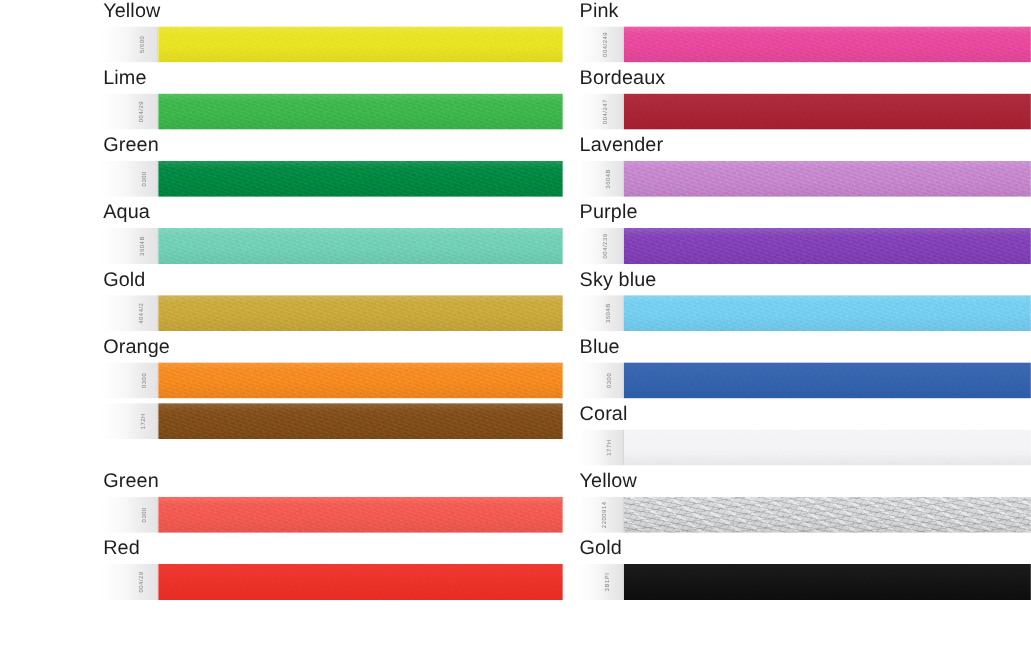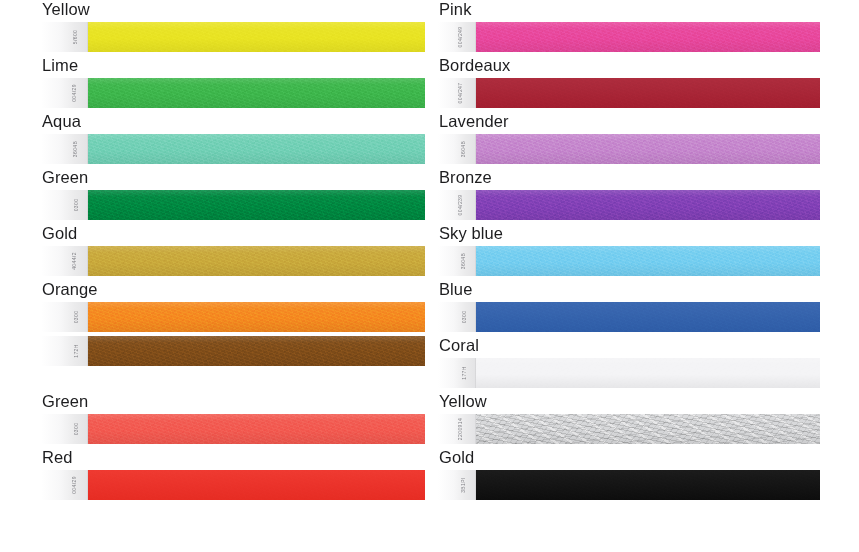--- a/index.html
+++ b/index.html
@@ -20,20 +20,21 @@
     position:absolute;
     top:0;
     width:400px;
   }
   .column.left{ left:41px; }
   .column.right{ left:438px; }
 
   .swatch-row{
     position:relative;
     height:56px;
+    margin-left:44px;
   }
   .color-name{
     font-size:16.5px;
     line-height:19px;
     color:#1d1d1f;
     letter-spacing:0.1px;
     height:22px;
     padding-left:1px;
     white-space:nowrap;
   }
@@ -134,35 +135,35 @@
       <div class="swatch-row">
         <div class="color-name">Lime</div>
         <div class="band">
           <div class="band-tab">
             <div class="tab-code">004/29</div>
           </div>
           <div class="band-color texture-normal" style="background: rgb(60, 181, 74);"></div>
         </div>
       </div>
       <div class="swatch-row">
+        <div class="color-name">Green</div>
+        <div class="band">
+          <div class="band-tab">
+            <div class="tab-code">0300</div>
+          </div>
+          <div class="band-color texture-normal" style="background: rgb(0, 133, 63);"></div>
+        </div>
+      </div>
+      <div class="swatch-row">
         <div class="color-name">Aqua</div>
         <div class="band">
           <div class="band-tab">
             <div class="tab-code">3604B</div>
           </div>
           <div class="band-color texture-normal" style="background: rgb(111, 207, 180);"></div>
-        </div>
-      </div>
-      <div class="swatch-row">
-        <div class="color-name">Green</div>
-        <div class="band">
-          <div class="band-tab">
-            <div class="tab-code">0300</div>
-          </div>
-          <div class="band-color texture-normal" style="background: rgb(0, 133, 63);"></div>
         </div>
       </div>
       <div class="swatch-row">
         <div class="color-name">Gold</div>
         <div class="band">
           <div class="band-tab">
             <div class="tab-code">4044/2</div>
           </div>
           <div class="band-color texture-normal" style="background: rgb(200, 167, 58);"></div>
         </div>
@@ -225,21 +226,21 @@
       <div class="swatch-row">
         <div class="color-name">Lavender</div>
         <div class="band">
           <div class="band-tab">
             <div class="tab-code">3604B</div>
           </div>
           <div class="band-color texture-normal" style="background: rgb(196, 132, 204);"></div>
         </div>
       </div>
       <div class="swatch-row">
-        <div class="color-name">Bronze</div>
+        <div class="color-name">Purple</div>
         <div class="band">
           <div class="band-tab">
             <div class="tab-code">004/239</div>
           </div>
           <div class="band-color texture-normal" style="background: rgb(127, 63, 181);"></div>
         </div>
       </div>
       <div class="swatch-row">
         <div class="color-name">Sky blue</div>
         <div class="band">

